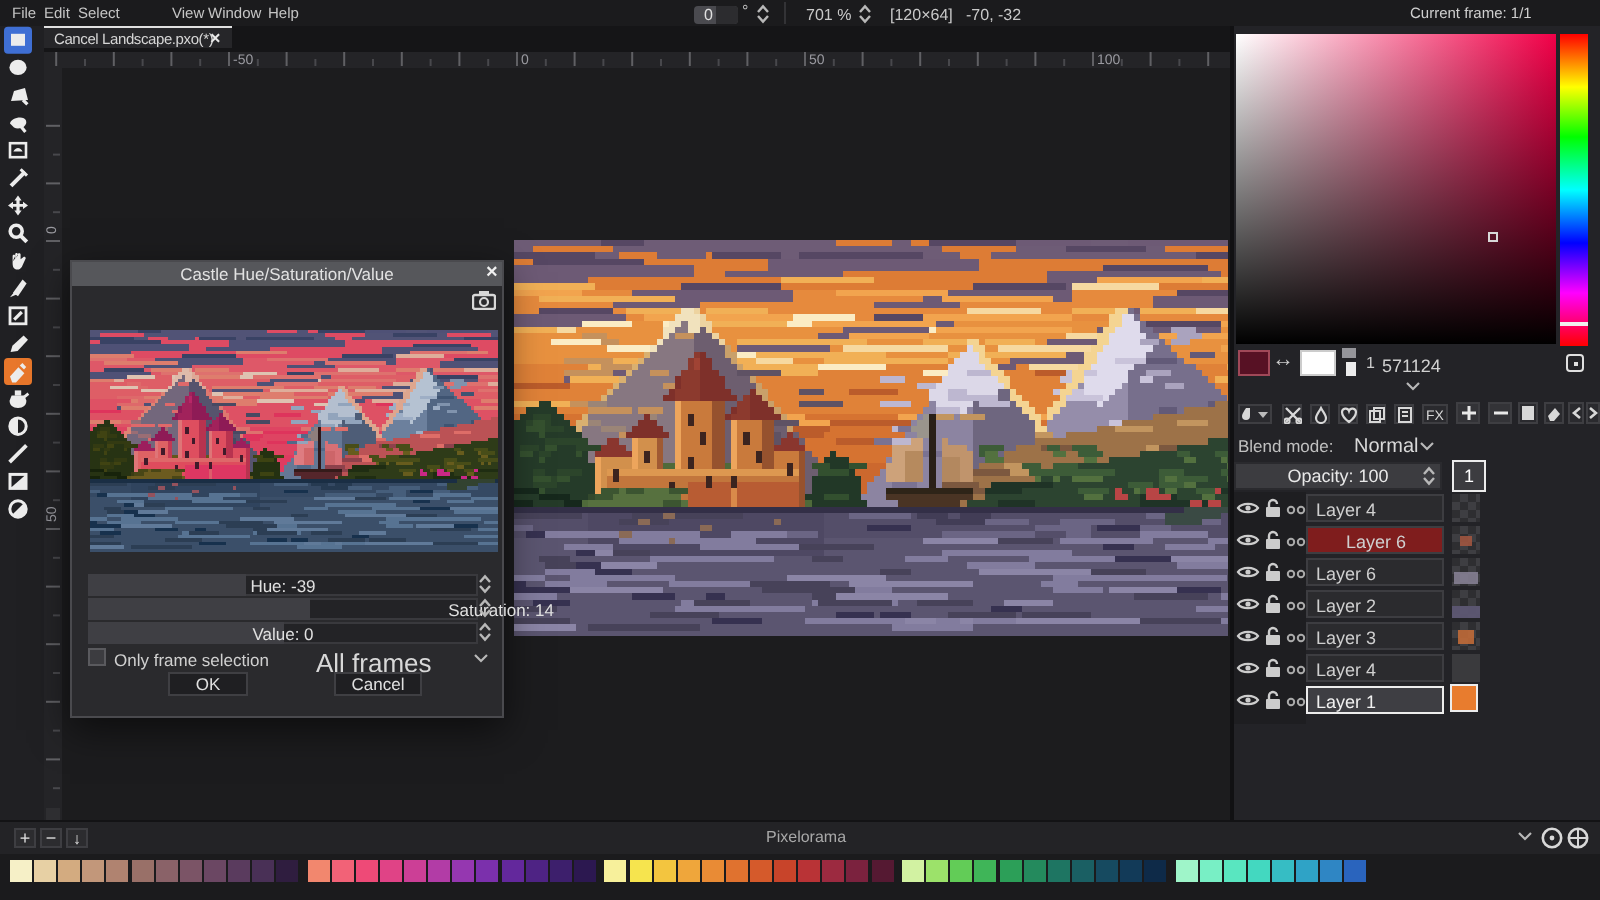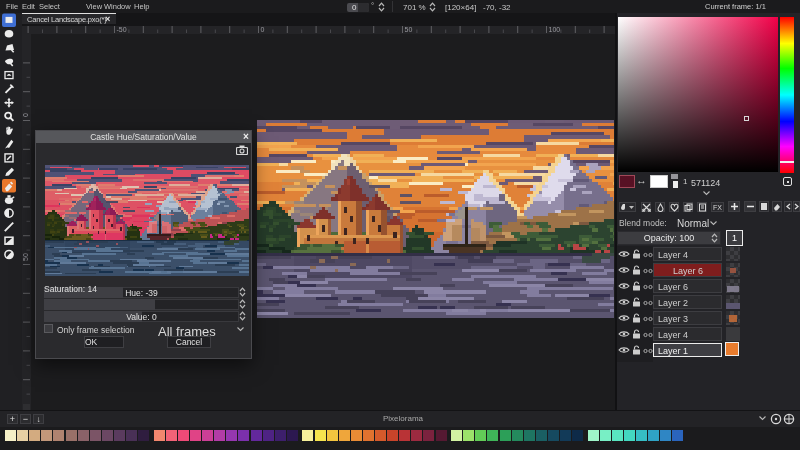--- a/index.html
+++ b/index.html
@@ -613,21 +613,21 @@
 <div class="ab" style="left:44px;top:287px;width:79px;height:11px;background:#3f3f44"></div>
 <div class="ab" style="left:44px;top:288px;width:195px;font-size:8.5px;color:#e0e0e0;text-align:center">Hue: -39</div>
 <div class="ab" style="left:239px;top:287px">
     <svg width="7" height="10" viewBox="0 0 7 10">
       <path d="M1 4l2.5-2.8L6 4" fill="none" stroke="#b8b8b8" stroke-width="1.2"></path>
       <path d="M1 6l2.5 2.8L6 6" fill="none" stroke="#b8b8b8" stroke-width="1.2"></path>
     </svg>
   </div>
 <div class="ab" style="left:44px;top:299px;width:195px;height:11px;background:#232326;border:1px solid #39393d"></div>
 <div class="ab" style="left:44px;top:299px;width:111px;height:11px;background:#3f3f44"></div>
-<div class="ab" style="left:44px;top:284px;width:233px;font-size:8.5px;color:#e0e0e0;text-align:left">Saturation: 14</div>
+<div class="ab" style="left:44px;top:300px;width:233px;font-size:8.5px;color:#e0e0e0;text-align:right">Saturation: 14</div>
 <div class="ab" style="left:239px;top:299px">
     <svg width="7" height="10" viewBox="0 0 7 10">
       <path d="M1 4l2.5-2.8L6 4" fill="none" stroke="#b8b8b8" stroke-width="1.2"></path>
       <path d="M1 6l2.5 2.8L6 6" fill="none" stroke="#b8b8b8" stroke-width="1.2"></path>
     </svg>
   </div>
 <div class="ab" style="left:44px;top:311px;width:195px;height:11px;background:#232326;border:1px solid #39393d"></div>
 <div class="ab" style="left:44px;top:311px;width:98px;height:11px;background:#3f3f44"></div>
 <div class="ab" style="left:44px;top:312px;width:195px;font-size:8.5px;color:#e0e0e0;text-align:center">Value: 0</div>
 <div class="ab" style="left:239px;top:311px">
@@ -637,13 +637,13 @@
     </svg>
   </div>
 <div class="ab" style="left:44px;top:324px;width:9px;height:9px;background:#3c3c40;border:1px solid #5a5a5e"></div>
 <div class="ab" style="left:57px;top:324.5px;font-size:8.5px;color:#d0d0d0">Only frame selection</div>
 <div class="ab" style="left:152px;top:324px;font-size:13px;color:#d8d8d8;left:158px">All frames</div>
 <div class="ab" style="left:236px;top:326px">
     <svg width="9" height="6" viewBox="0 0 9 6">
       <path d="M1.5 1.5l3 3 3-3" fill="none" stroke="#b8b8b8" stroke-width="1.1"></path>
     </svg>
   </div>
-<div class="ab" style="left:84px;top:336px;width:40px;height:12px;background:#1f1f22;border:1px solid #3f3f43;font-size:8.5px;color:#e0e0e0;text-align:left;line-height:11px">OK</div>
+<div class="ab" style="left:84px;top:336px;width:40px;height:12px;background:#1f1f22;border:1px solid #3f3f43;font-size:8.5px;color:#e0e0e0;text-align:center;line-height:11px">OK</div>
 <div class="ab" style="left:167px;top:336px;width:44px;height:12px;background:#1f1f22;border:1px solid #3f3f43;font-size:8.5px;color:#e0e0e0;text-align:center;line-height:11px">Cancel</div>
 </body></html>

